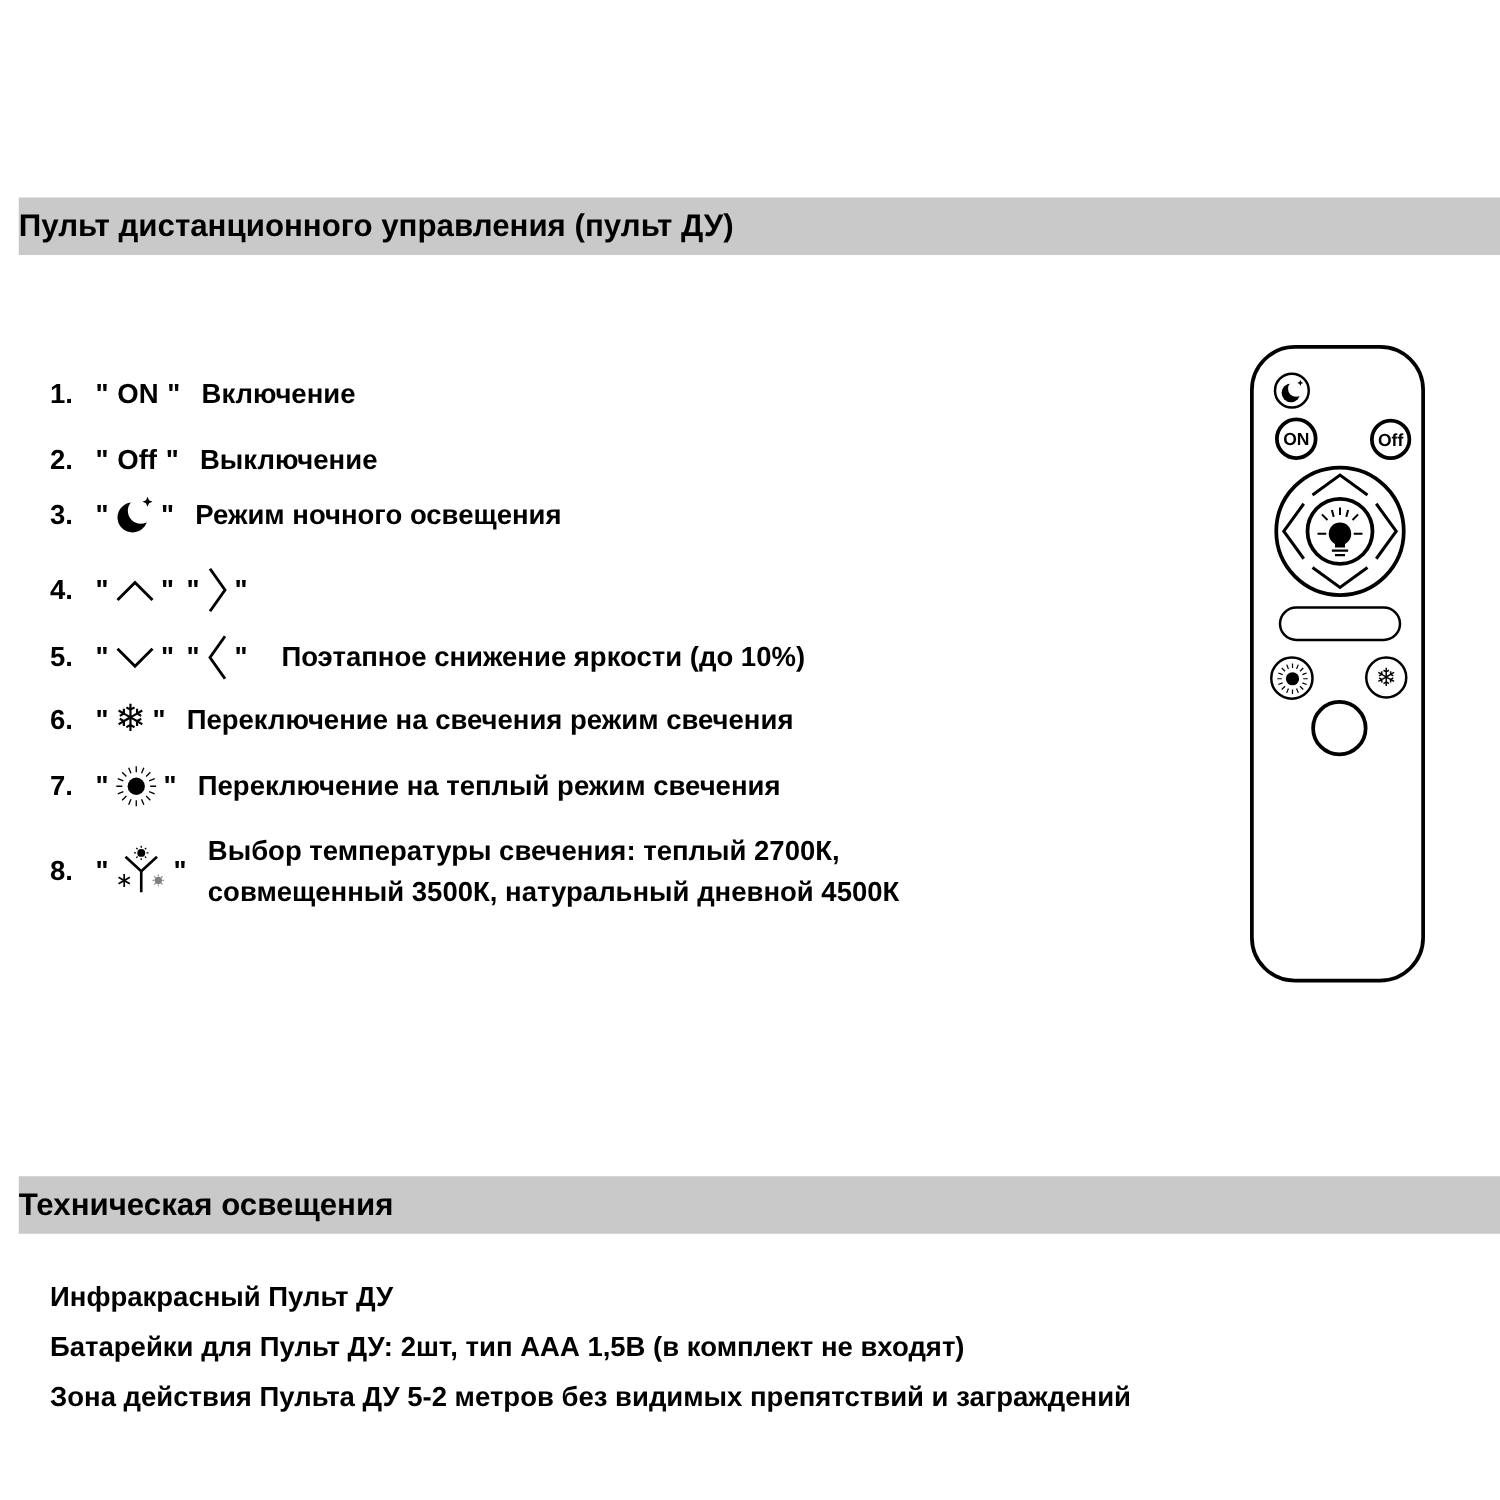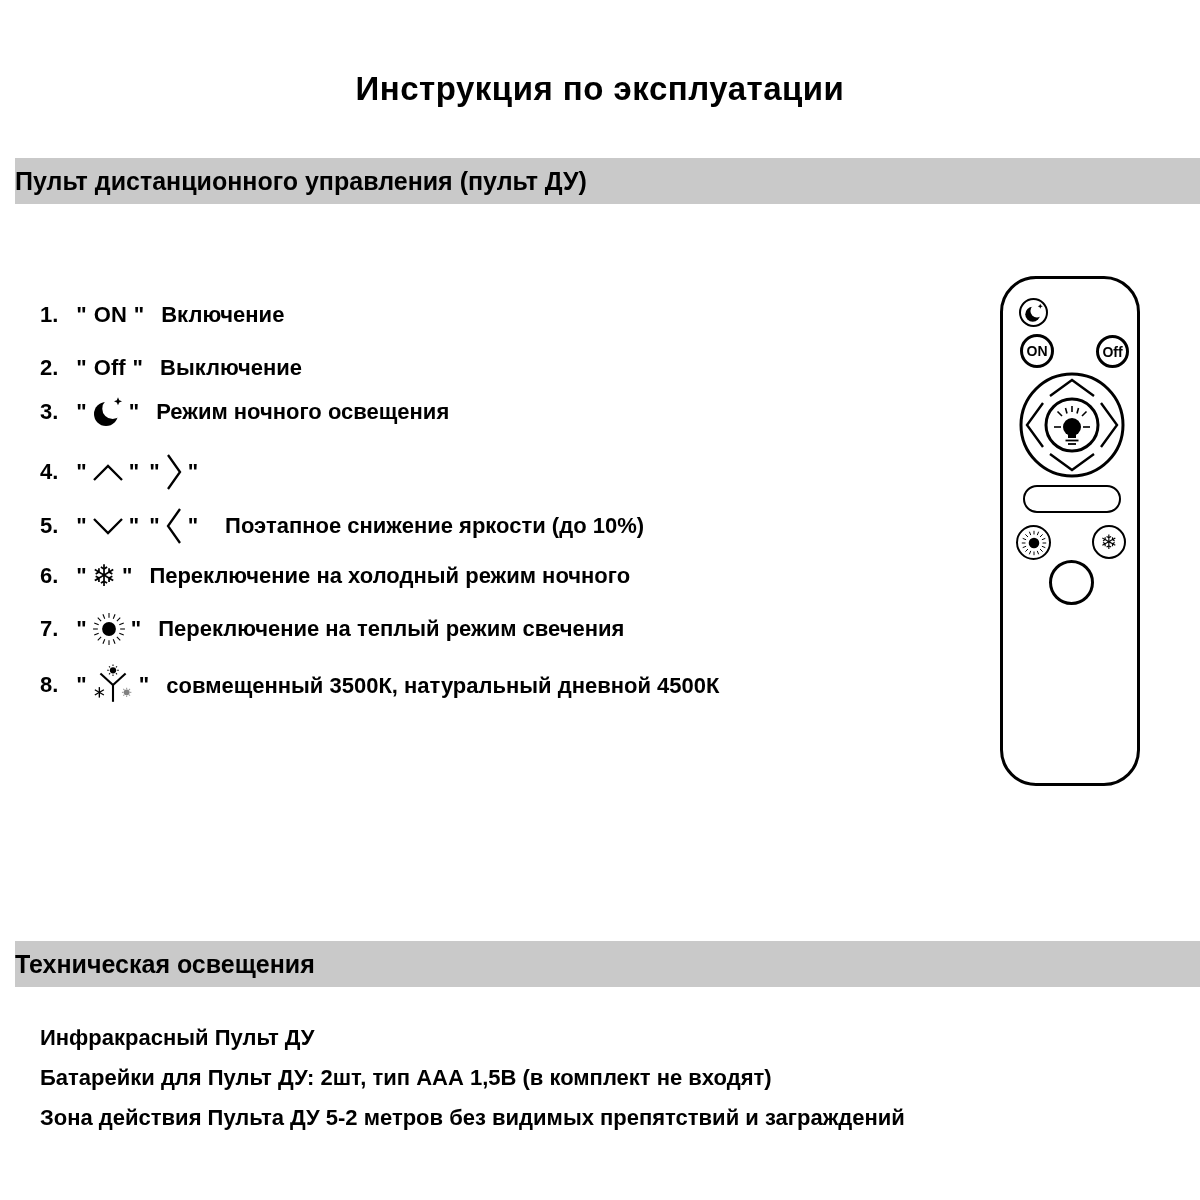--- a/index.html
+++ b/index.html
@@ -45,21 +45,20 @@
   .rc-warm{left:13px;top:246px;width:35px;height:35px;}
   .rc-cold{left:89px;top:246px;width:34px;height:34px;font-family:"DejaVu Sans",sans-serif;
            font-size:20px;font-weight:bold;}
   .rc-circle{left:46px;top:281px;width:45px;height:45px;border-width:3px;}
 </style>
 </head>
 <body>
 
 <div class="page">
 
-  <div class="title">Инструкция по эксплуатации</div>
 
   <div class="section-bar bar-remote">
     <span>Пульт дистанционного управления (пульт ДУ)</span>
   </div>
 
   <div class="list-row" style="top:299px">
     <span class="num">1.</span>
     <span class="q">"</span>
     <span class="key">ON</span>
     <span class="q">"</span>
@@ -123,21 +122,21 @@
     </span>
     <span class="q">"</span>
     <span class="label biggap">Поэтапное снижение яркости (до 10%)</span>
   </div>
 
   <div class="list-row" style="top:560px">
     <span class="num">6.</span>
     <span class="q">"</span>
     <span class="icon-wrap snow-glyph">❄</span>
     <span class="q">"</span>
-    <span class="label">Переключение на холодный режим ночного</span>
+    <span class="label">Переключение на свечения режим свечения</span>
   </div>
 
   <div class="list-row" style="top:612px">
     <span class="num">7.</span>
     <span class="q">"</span>
     <span class="icon-wrap">
       <svg width="34" height="34" viewBox="0 0 32 32">
         <circle cx="16" cy="16" r="6.5" fill="#000"></circle>
         <g stroke="#000" stroke-width="1">
           <line x1="26.5" y1="16" x2="31" y2="16"></line>
@@ -197,20 +196,21 @@
             <line x1="36" y1="27" x2="37.5" y2="27"></line>
           <line x1="29.8" y1="23.8" x2="30.9" y2="24.9"></line>
             <line x1="35.1" y1="29.1" x2="36.2" y2="30.2"></line>
           <line x1="35.1" y1="24.9" x2="36.2" y2="23.8"></line>
             <line x1="29.8" y1="30.2" x2="30.9" y2="29.1"></line>
         </g>
       </svg>
     </span>
     <span class="q">"</span>
     <span class="label two-line">
+      <div>Выбор температуры свечения: теплый 2700К,</div>
       <div>совмещенный 3500К, натуральный дневной 4500К</div>
     </span>
   </div>
 
   <div class="remote">
     <div class="rc-btn rc-moon">
       <span class="icon-wrap">
         <svg width="20" height="20" viewBox="0 0 24 24">
           <circle cx="10.5" cy="13.5" r="9" fill="#000"></circle>
           <circle cx="15.5" cy="9.5" r="7.8" fill="#fff"></circle>

